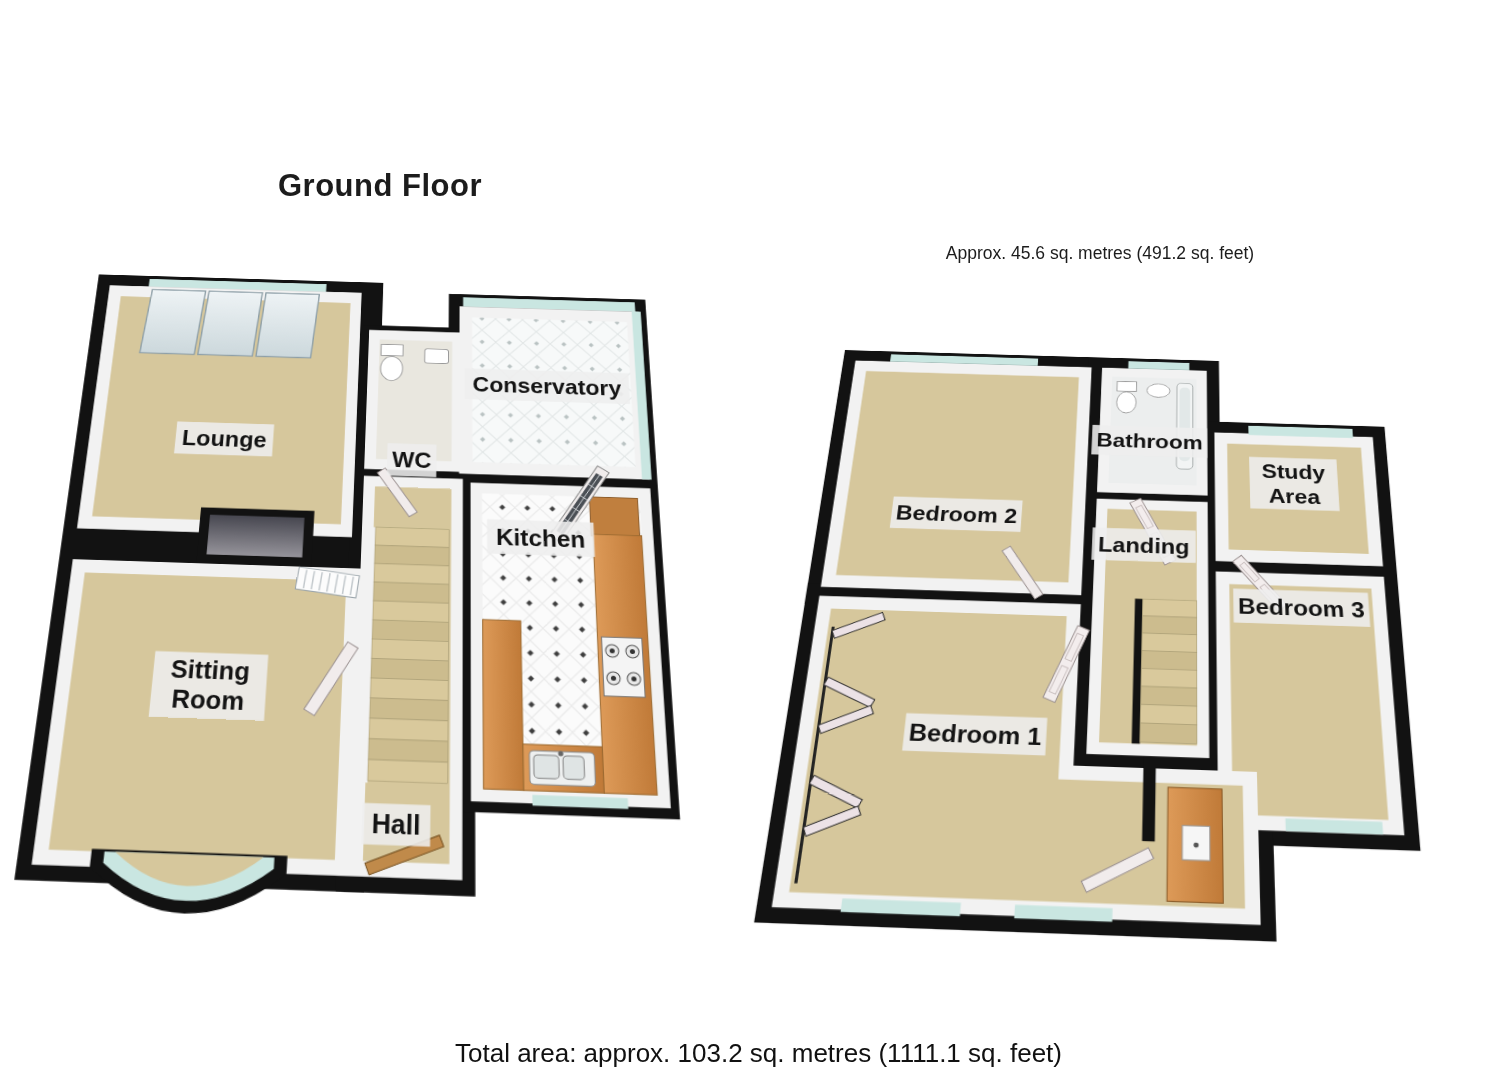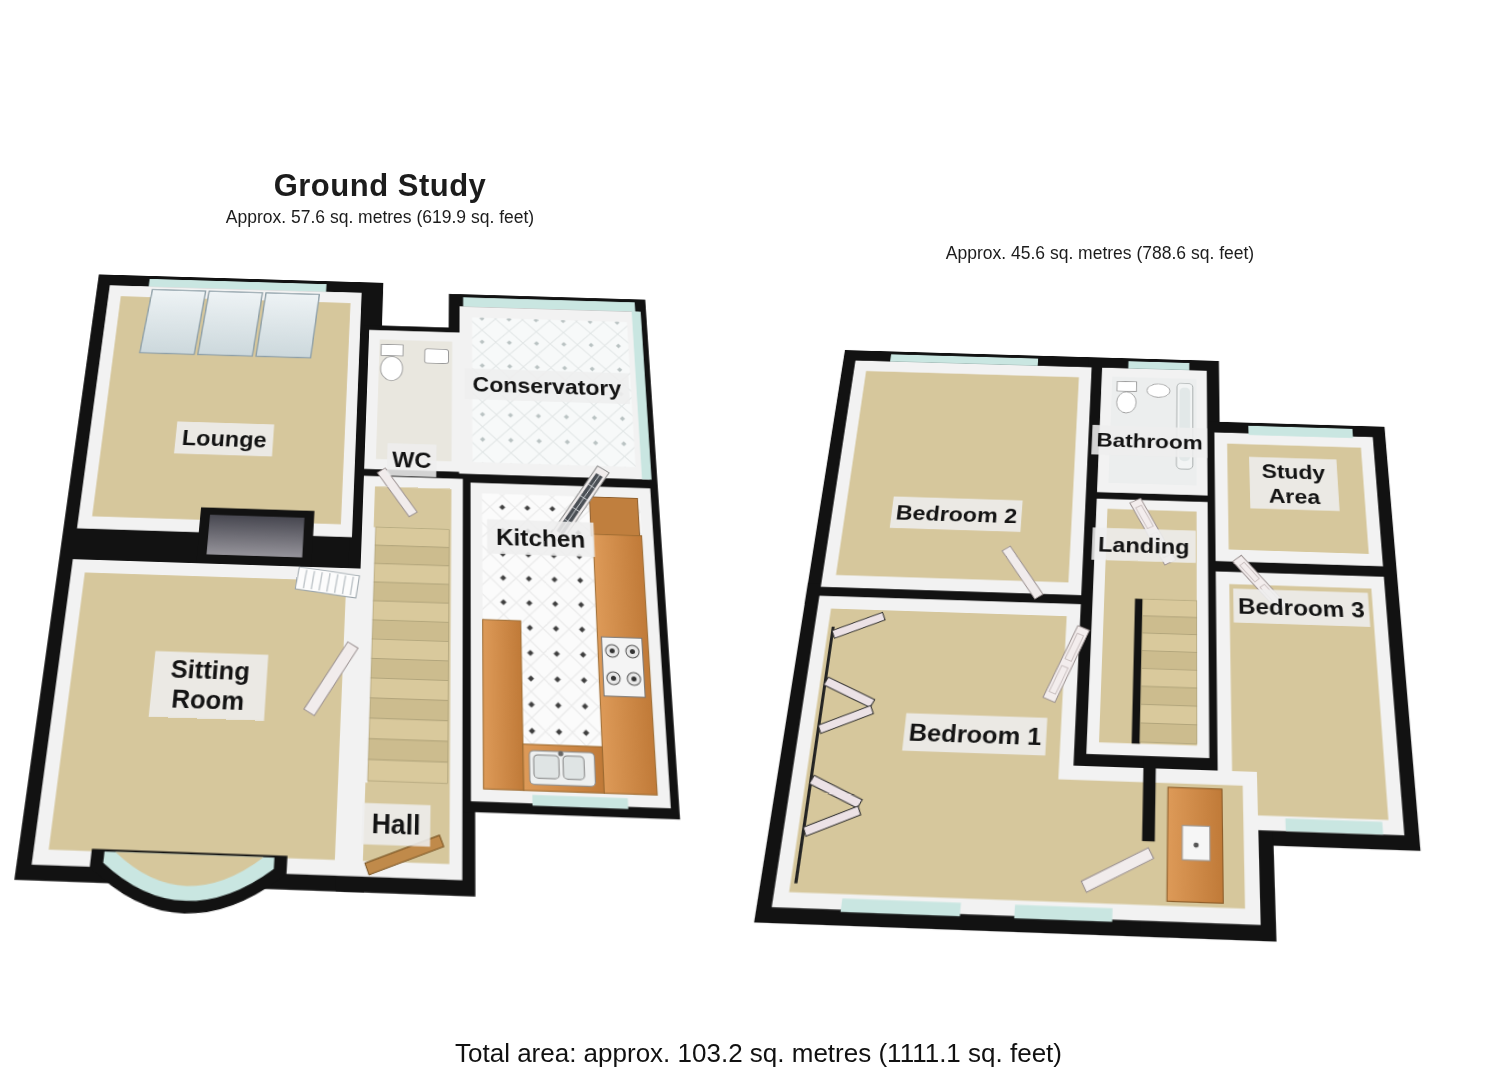--- a/index.html
+++ b/index.html
@@ -23,22 +23,21 @@
   .label-bg{fill:rgba(238,238,238,0.88);}
   .total-area{
     position:absolute;left:0;top:1038px;width:1485px;text-align:center;
     font-size:26px;color:#111;padding-left:16px;
   }
 </style>
 </head>
 <body>
 
 <header class="floor-header gf-header">
-  <h2 class="floor-title">Ground Study</h2>
-  <p class="floor-sub">Approx. 57.6 sq. metres (619.9 sq. feet)</p>
+  <h2 class="floor-title">Ground Floor</h2>
 </header>
 
 <div class="plan gf-plan">
   <svg class="p3d" width="640" height="704" viewBox="0 0 620 700">
     <defs>
       <pattern id="ktile" width="26" height="26" patternUnits="userSpaceOnUse">
         <rect width="26" height="26" fill="#fbfbfb"></rect>
         <path d="M13,0 L26,13 L13,26 L0,13 Z" fill="none" stroke="#e6e6e6" stroke-width="1"></path>
         <rect x="10.8" y="10.8" width="4.4" height="4.4" fill="#3d3d3d" transform="rotate(45 13 13)"></rect>
       </pattern>
@@ -193,21 +192,21 @@
       </g>
       <g>
         <rect class="label-bg" x="320" y="581" width="64" height="38"></rect>
         <text class="room-label" x="352" y="609" text-anchor="middle">Hall</text>
       </g>
     </g>
   </svg>
 </div>
 
 <header class="floor-header ff-header">
-  <p class="floor-sub">Approx. 45.6 sq. metres (788.6 sq. feet)</p>
+  <p class="floor-sub">Approx. 45.6 sq. metres (491.2 sq. feet)</p>
 </header>
 
 <div class="plan ff-plan">
   <svg class="p3d" width="632" height="632" viewBox="0 0 620 640">
 
     <g>
       <rect x="2" y="2" width="306" height="318" fill="#121212"></rect>
       <rect x="284" y="2" width="150" height="474" fill="#121212"></rect>
       <rect x="414" y="84" width="204" height="466" fill="#121212"></rect>
       <rect x="2" y="296" width="380" height="340" fill="#121212"></rect>

